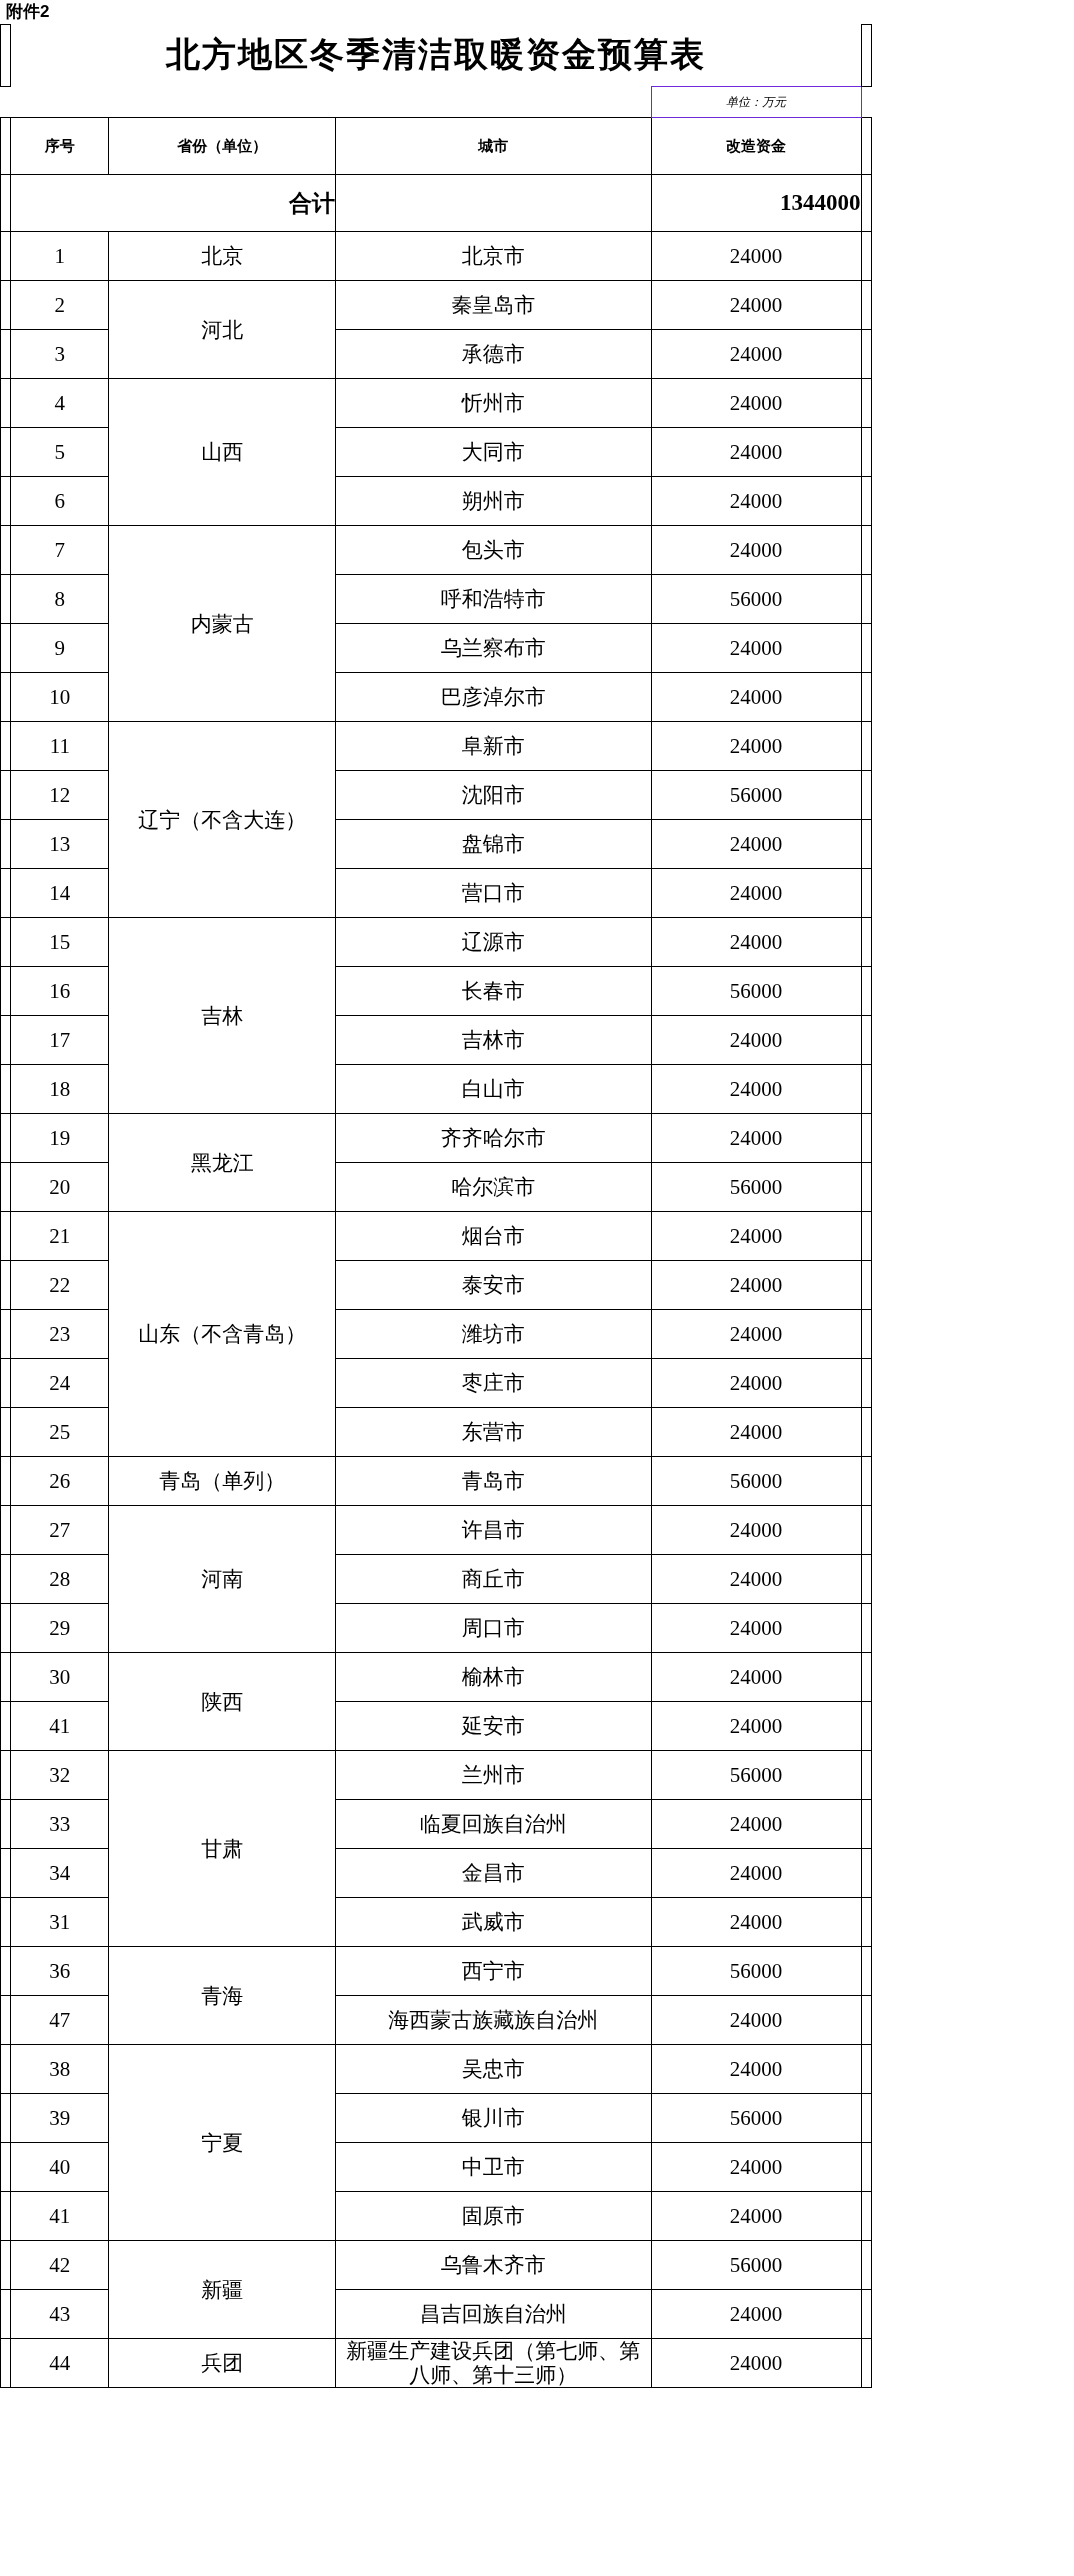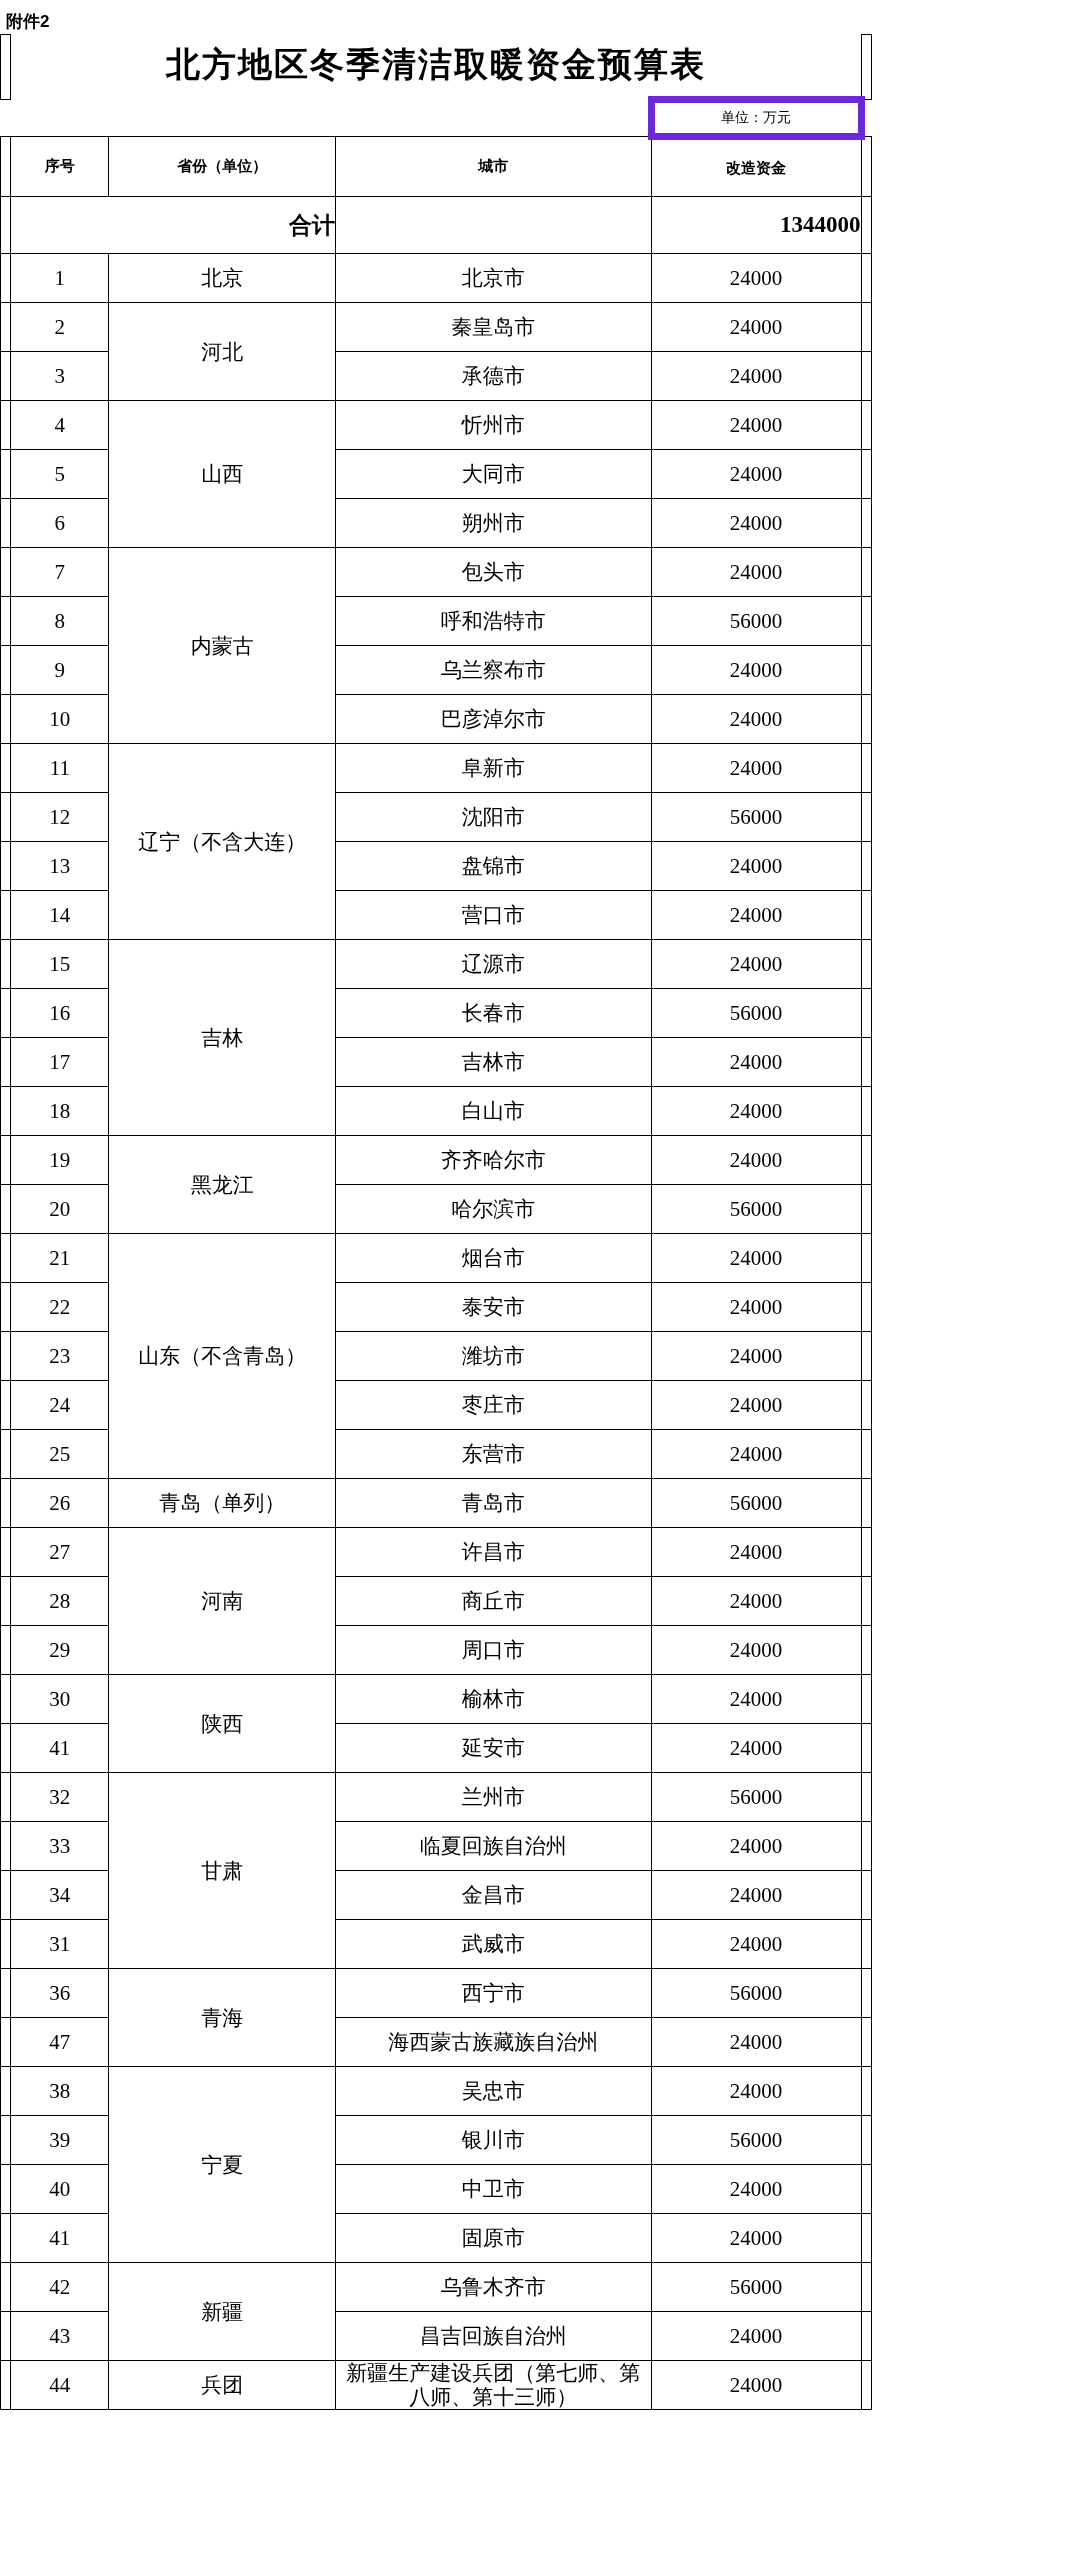--- a/index.html
+++ b/index.html
@@ -14,21 +14,21 @@
     color: #000000;
   }
   .page {
     width: 1074px;
     position: relative;
   }
   .attach-label {
     font-family: "Liberation Sans", sans-serif;
     font-size: 17px;
     font-weight: bold;
-    padding: 13px 0 2px 6px;
+    padding: 3px 0 2px 6px;
     line-height: 1.1;
   }
   table.sheet {
     width: 872px;
     border-collapse: collapse;
     table-layout: fixed;
   }
   table.sheet td {
     border: 1px solid #000000;
     text-align: center;
@@ -57,25 +57,26 @@
     font-weight: bold;
     letter-spacing: 2px;
     height: 62px;
     font-family: "Liberation Serif", "DejaVu Serif", serif;
   }
   tr.unit-row td {
     border: none;
     height: 30px;
   }
   tr.unit-row td.unit-cell {
-    border: 7px solid #6d28d9;
-    font-size: 14px;
+    border: 1px solid #6d28d9;
+    font-size: 12px;
     text-align: center;
     height: 30px;
     font-family: "Liberation Sans", sans-serif;
+    font-style: italic;
   }
   tr.head-row td {
     font-size: 15px;
     font-weight: bold;
     height: 56px;
   }
   tr.total-row td {
     font-size: 23px;
     font-weight: bold;
     height: 56px;

